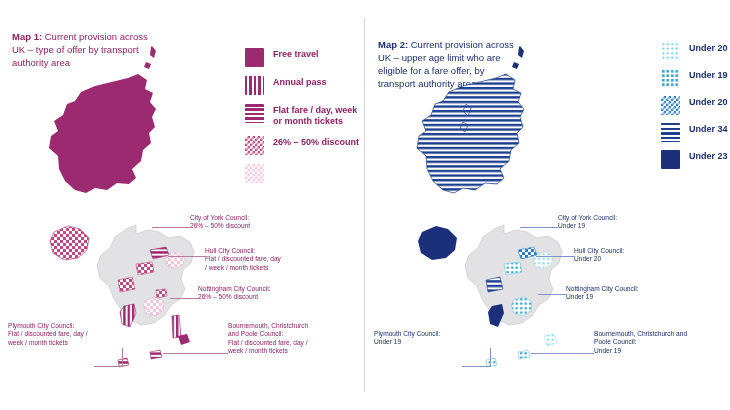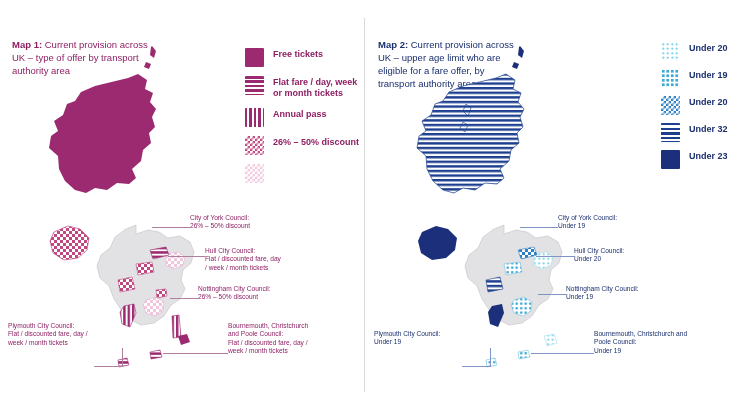--- a/index.html
+++ b/index.html
@@ -19,21 +19,21 @@
 
   .panel{position:absolute;top:0;width:364px;height:410px;}
   .panel.left{left:0;}
   .panel.right{left:366px;}
 
   
   .title{
     position:absolute;font-size:9.5px;line-height:13px;width:140px;
   }
   .title .lbl{font-weight:bold;}
-  .title.left-t{left:12px;top:38px;color:#8e1f63;}
+  .title.left-t{left:12px;top:30px;color:#8e1f63;}
   .title.right-t{left:12px;top:38px;color:#1a2f6e;}
 
   
   .legend{position:absolute;}
   .legend-row{display:flex;align-items:flex-start;margin-bottom:9px;}
   .swatch{
     width:19px;height:19px;flex:0 0 19px;margin-right:9px;
     border-radius:1px;
   }
   .legend-label{
@@ -120,29 +120,29 @@
 
   <div class="panel left">
 
     <div class="title left-t">
       <span class="lbl">Map 1:</span><span> Current provision across UK – type of offer by transport authority area</span>
     </div>
 
     <div class="legend left-l">
       <div class="legend-row">
         <div class="swatch f-solid-m"></div>
-        <div class="legend-label">Free tickets</div>
+        <div class="legend-label">Free travel</div>
+      </div>
+      <div class="legend-row">
+        <div class="swatch f-vline-m"></div>
+        <div class="legend-label">Annual pass</div>
       </div>
       <div class="legend-row">
         <div class="swatch f-hflat-m"></div>
         <div class="legend-label">Flat fare / day, week or month tickets</div>
-      </div>
-      <div class="legend-row">
-        <div class="swatch f-vline-m"></div>
-        <div class="legend-label">Annual pass</div>
       </div>
       <div class="legend-row">
         <div class="swatch f-check-m"></div>
         <div class="legend-label">26% – 50% discount</div>
       </div>
       <div class="legend-row">
         <div class="swatch f-light-m"></div>
       </div>
     </div>
 
@@ -250,21 +250,21 @@
       <div class="legend-row">
         <div class="swatch f-dot2-b"></div>
         <div class="legend-label">Under 19</div>
       </div>
       <div class="legend-row">
         <div class="swatch f-check-b"></div>
         <div class="legend-label">Under 20</div>
       </div>
       <div class="legend-row">
         <div class="swatch f-hflat-b"></div>
-        <div class="legend-label">Under 32</div>
+        <div class="legend-label">Under 34</div>
       </div>
       <div class="legend-row">
         <div class="swatch f-solid-b"></div>
         <div class="legend-label">Under 23 / 26</div>
       </div>
     </div>
 
     <div class="mapwrap r">
       <svg width="300" height="374" viewBox="0 0 300 374">
         <defs>

